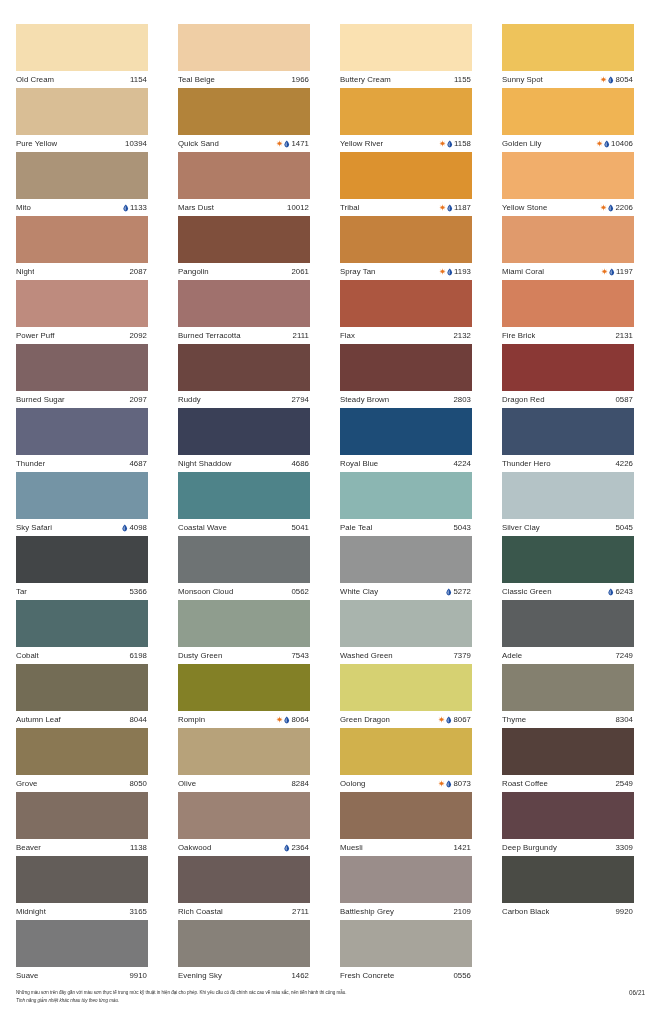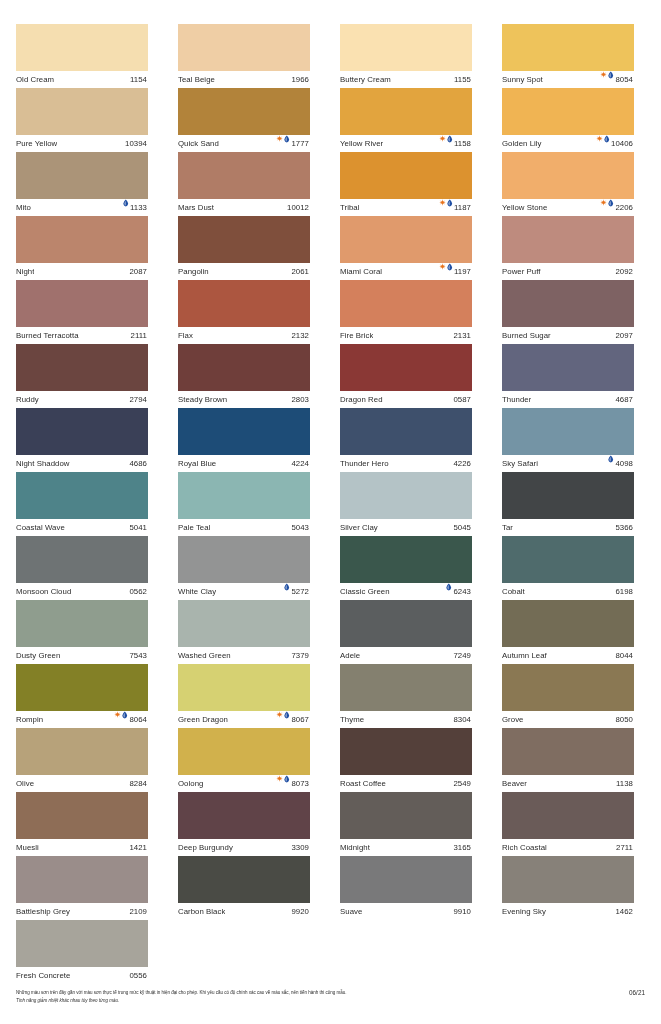--- a/index.html
+++ b/index.html
@@ -47,21 +47,21 @@
   }
   .cname {
     font-size: 7.8px;
     color: #2b2b2b;
     letter-spacing: 0.05px;
     line-height: 17px;
     overflow: hidden;
   }
   .cright {
     display: flex;
-    align-items: flex-start;
+    align-items: center;
     gap: 1.5px;
     line-height: 17px;
   }
   .ccode {
     font-size: 7.8px;
     color: #2b2b2b;
     letter-spacing: 0.05px;
   }
   .icn { display: inline-flex; align-items: center; }
   .icn svg { display: block; }
@@ -161,21 +161,21 @@
               <svg width="7" height="7" viewBox="0 0 10 10">
                 <path d="M5 0.4 L5.75 3.45 L9 2.1 L6.6 4.45 L9.6 5 L6.6 5.55 L9 7.9 L5.75 6.55 L5 9.6 L4.25 6.55 L1 7.9 L3.4 5.55 L0.4 5 L3.4 4.45 L1 2.1 L4.25 3.45 Z" fill="#E8731C"></path>
               </svg>
             </span>
             <span class="icn">
               <svg width="5.5" height="8" viewBox="0 0 8 11">
                 <path d="M4 0.3 C2.2 2.4 0.6 4.3 0.6 6.4 C0.6 8.6 2.1 10.5 4 10.5 C5.9 10.5 7.4 8.6 7.4 6.4 C7.4 4.3 5.8 2.4 4 0.3 Z" fill="#1F4FA3"></path>
                 <path d="M4 2.1 C3.0 3.5 2.0 4.9 2.0 6.4 C2.0 7.8 2.9 9.1 4 9.1 Z" fill="#ffffff" opacity="0.55"></path>
               </svg>
             </span>
-            <span class="ccode">1777</span>
+            <span class="ccode">1471</span>
           </span>
         </div>
       </div>
       <div class="cell">
         <div class="swatch" style="background:#E2A43E"></div>
         <div class="caption">
           <span class="cname">Yellow River</span>
           <span class="cright">
             <span class="icn">
               <svg width="7" height="7" viewBox="0 0 10 10">
@@ -288,20 +288,40 @@
       <div class="cell">
         <div class="swatch" style="background:#7F4F3C"></div>
         <div class="caption">
           <span class="cname">Pangolin</span>
           <span class="cright">
             <span class="ccode">2061</span>
           </span>
         </div>
       </div>
       <div class="cell">
+        <div class="swatch" style="background:#C4813D"></div>
+        <div class="caption">
+          <span class="cname">Spray Tan</span>
+          <span class="cright">
+            <span class="icn">
+              <svg width="7" height="7" viewBox="0 0 10 10">
+                <path d="M5 0.4 L5.75 3.45 L9 2.1 L6.6 4.45 L9.6 5 L6.6 5.55 L9 7.9 L5.75 6.55 L5 9.6 L4.25 6.55 L1 7.9 L3.4 5.55 L0.4 5 L3.4 4.45 L1 2.1 L4.25 3.45 Z" fill="#E8731C"></path>
+              </svg>
+            </span>
+            <span class="icn">
+              <svg width="5.5" height="8" viewBox="0 0 8 11">
+                <path d="M4 0.3 C2.2 2.4 0.6 4.3 0.6 6.4 C0.6 8.6 2.1 10.5 4 10.5 C5.9 10.5 7.4 8.6 7.4 6.4 C7.4 4.3 5.8 2.4 4 0.3 Z" fill="#1F4FA3"></path>
+                <path d="M4 2.1 C3.0 3.5 2.0 4.9 2.0 6.4 C2.0 7.8 2.9 9.1 4 9.1 Z" fill="#ffffff" opacity="0.55"></path>
+              </svg>
+            </span>
+            <span class="ccode">1193</span>
+          </span>
+        </div>
+      </div>
+      <div class="cell">
         <div class="swatch" style="background:#E09A6C"></div>
         <div class="caption">
           <span class="cname">Miami Coral</span>
           <span class="cright">
             <span class="icn">
               <svg width="7" height="7" viewBox="0 0 10 10">
                 <path d="M5 0.4 L5.75 3.45 L9 2.1 L6.6 4.45 L9.6 5 L6.6 5.55 L9 7.9 L5.75 6.55 L5 9.6 L4.25 6.55 L1 7.9 L3.4 5.55 L0.4 5 L3.4 4.45 L1 2.1 L4.25 3.45 Z" fill="#E8731C"></path>
               </svg>
             </span>
             <span class="icn">
@@ -652,20 +672,35 @@
             <span class="ccode">2549</span>
           </span>
         </div>
       </div>
       <div class="cell">
         <div class="swatch" style="background:#7F6D61"></div>
         <div class="caption">
           <span class="cname">Beaver</span>
           <span class="cright">
             <span class="ccode">1138</span>
+          </span>
+        </div>
+      </div>
+      <div class="cell">
+        <div class="swatch" style="background:#9C8274"></div>
+        <div class="caption">
+          <span class="cname">Oakwood</span>
+          <span class="cright">
+            <span class="icn">
+              <svg width="5.5" height="8" viewBox="0 0 8 11">
+                <path d="M4 0.3 C2.2 2.4 0.6 4.3 0.6 6.4 C0.6 8.6 2.1 10.5 4 10.5 C5.9 10.5 7.4 8.6 7.4 6.4 C7.4 4.3 5.8 2.4 4 0.3 Z" fill="#1F4FA3"></path>
+                <path d="M4 2.1 C3.0 3.5 2.0 4.9 2.0 6.4 C2.0 7.8 2.9 9.1 4 9.1 Z" fill="#ffffff" opacity="0.55"></path>
+              </svg>
+            </span>
+            <span class="ccode">2364</span>
           </span>
         </div>
       </div>
       <div class="cell">
         <div class="swatch" style="background:#8E6D56"></div>
         <div class="caption">
           <span class="cname">Muesli</span>
           <span class="cright">
             <span class="ccode">1421</span>
           </span>

